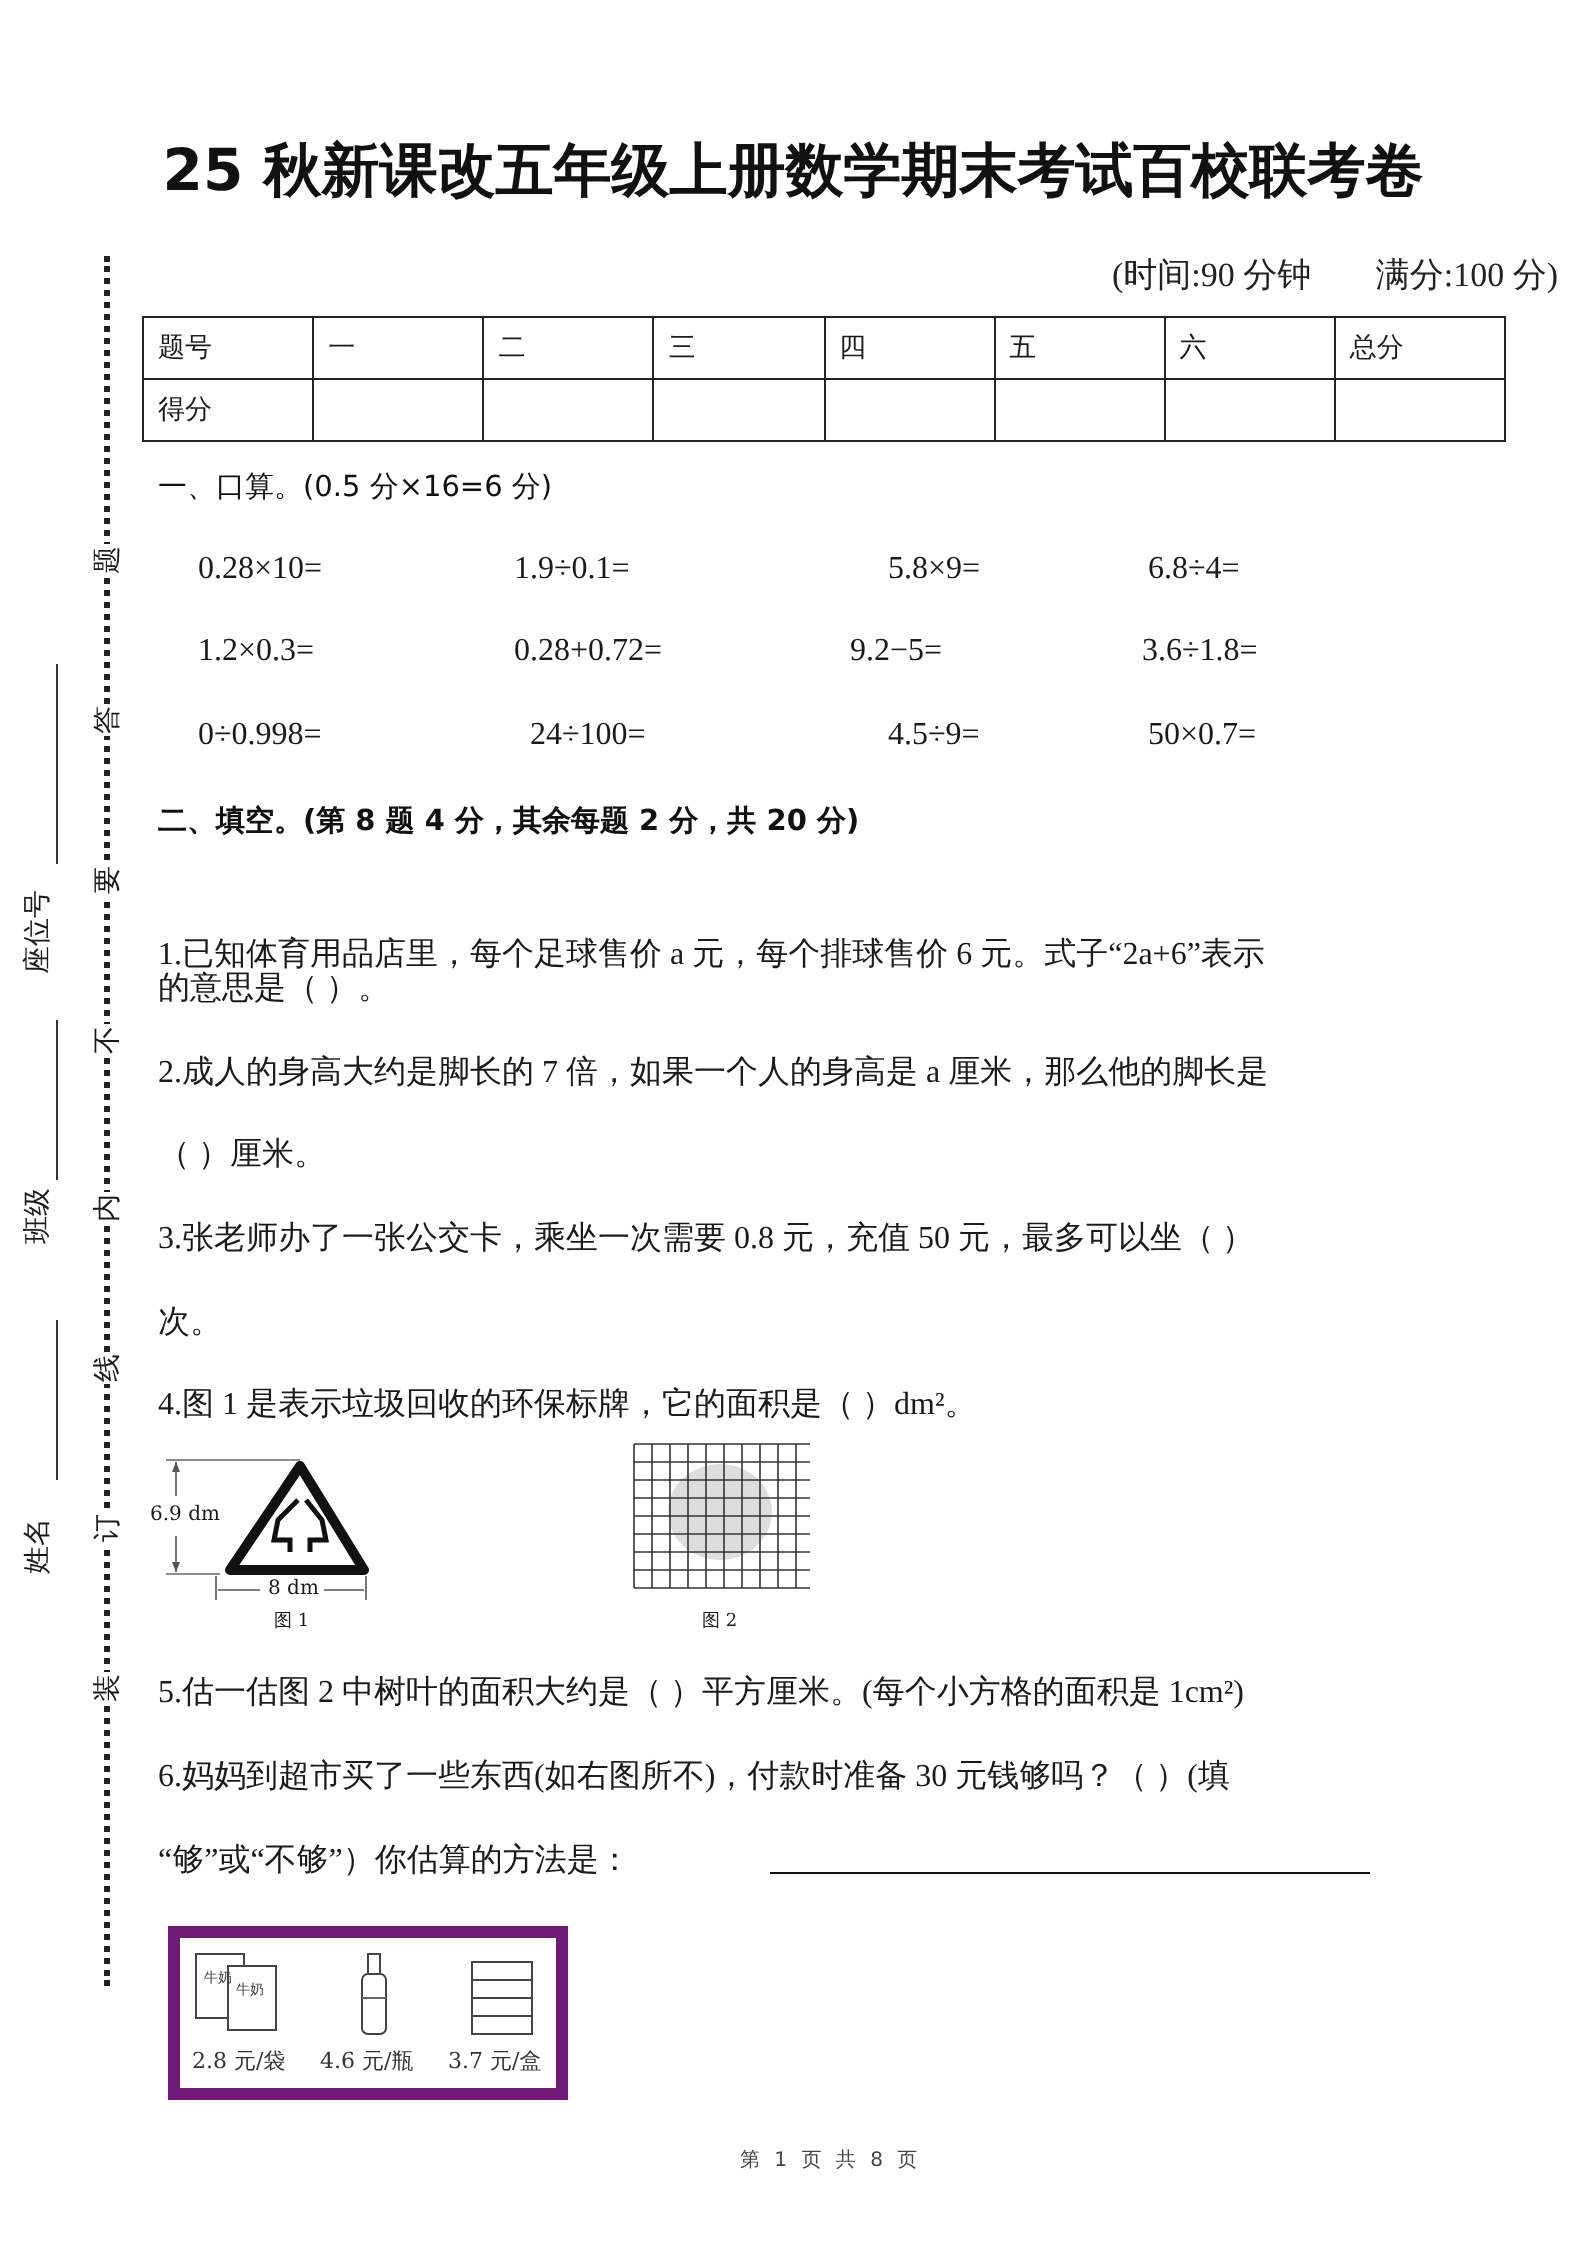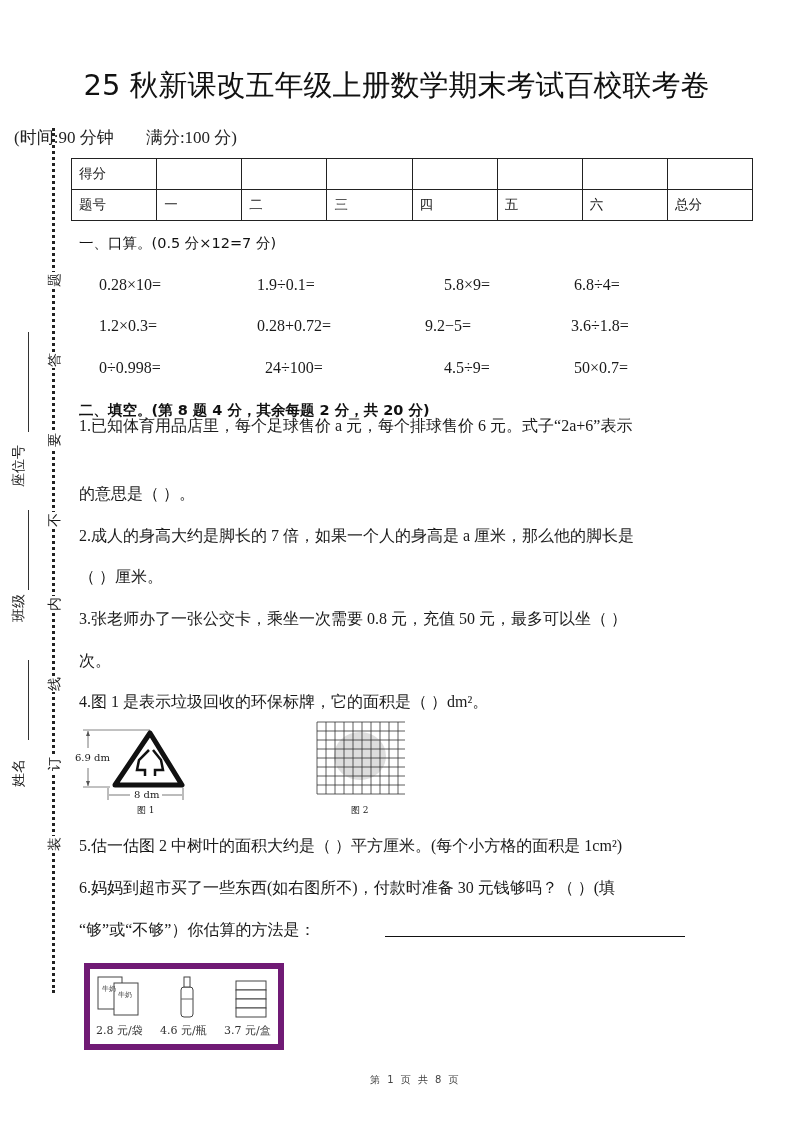--- a/index.html
+++ b/index.html
@@ -1,19 +1,19 @@
 <!DOCTYPE html>
 <html><head>
 <meta charset="utf-8">
 <style>
   html, body { margin: 0; padding: 0; background: #ffffff; }
   body { width: 793px; height: 1122px; position: relative; overflow: hidden; color: #1a1a1a; }
 
-  .title { position: absolute; left: 0; width: 793px; top: 66px; text-align: center; font-size: 29px; letter-spacing: 0px; font-family: "DejaVu Sans", sans-serif; color: #111; }
-  .subtitle { position: absolute; left: 0; width: 793px; top: 126px; text-align: left; font-size: 17px; font-family: "Liberation Serif", "DejaVu Serif", serif; color: #222; }
+  .title { position: absolute; left: 0; width: 793px; top: 66px; text-align: center; font-size: 29px; letter-spacing: 0px; font-family: "DejaVu Sans", sans-serif; color: #111; font-weight: bold; }
+  .subtitle { position: absolute; left: 0; width: 793px; top: 126px; text-align: right; font-size: 17px; font-family: "Liberation Serif", "DejaVu Serif", serif; color: #222; }
   .subtitle span { margin: 0 14px; }
 
   table.score { position: absolute; left: 71px; top: 158px; width: 682px; border-collapse: collapse; font-family: "DejaVu Sans", sans-serif; font-size: 13.5px; }
   table.score td { border: 1px solid #222; height: 30px; padding: 0 0 0 7px; width: 85px; vertical-align: middle; }
 
   .sec { position: absolute; left: 79px; font-family: "DejaVu Sans", sans-serif; font-size: 14.5px; color: #111; }
   .sec.bold { font-weight: bold; }
 
   .row { position: absolute; left: 79px; width: 680px; font-family: "Liberation Serif", "DejaVu Serif", serif; font-size: 16px; }
   .row span { position: absolute; top: 0; white-space: nowrap; margin-left: 20px; }
@@ -59,64 +59,64 @@
 <div class="vlabel" style="top:487px">座位号</div>
 <div class="vline" style="top:332px;height:100px"></div>
 <div class="vlabel" style="top:622px">班级</div>
 <div class="vline" style="top:510px;height:80px"></div>
 <div class="vlabel" style="top:787px">姓名</div>
 <div class="vline" style="top:660px;height:80px"></div>
 
 <table class="score">
   <tbody>
       <tr>
-    <td>得分</td>
-    <td></td>
-    <td></td>
-    <td></td>
-    <td></td>
-    <td></td>
-    <td></td>
-    <td></td>
-  </tr>
-  <tr>
     <td>题号</td>
     <td>一</td>
     <td>二</td>
     <td>三</td>
     <td>四</td>
     <td>五</td>
     <td>六</td>
     <td>总分</td>
   </tr>
+  <tr>
+    <td>得分</td>
+    <td></td>
+    <td></td>
+    <td></td>
+    <td></td>
+    <td></td>
+    <td></td>
+    <td></td>
+  </tr>
 </tbody>
   </table>
 
-<div class="sec" style="top:234px">一、口算。(0.5 分×12=7 分)</div>
+<div class="sec" style="top:234px">一、口算。(0.5 分×16=6 分)</div>
 <div class="row" style="top:276px">
   <span style="left:0">0.28×10=</span>
   <span style="left:158px">1.9÷0.1=</span>
   <span style="left:345px">5.8×9=</span>
   <span style="left:475px">6.8÷4=</span>
 </div>
 <div class="row" style="top:317px">
   <span style="left:0">1.2×0.3=</span>
   <span style="left:158px">0.28+0.72=</span>
   <span style="left:326px">9.2−5=</span>
   <span style="left:472px">3.6÷1.8=</span>
 </div>
 <div class="row" style="top:359px">
   <span style="left:0">0÷0.998=</span>
   <span style="left:166px">24÷100=</span>
   <span style="left:345px">4.5÷9=</span>
   <span style="left:475px">50×0.7=</span>
 </div>
 
 <div class="sec bold" style="top:401px">二、填空。(第 8 题 4 分，其余每题 2 分，共 20 分)</div>
-<div class="q" style="top:416px">1.已知体育用品店里，每个足球售价 a 元，每个排球售价 6 元。式子“2a+6”表示</div>
+<div class="q" style="top:467px">1.已知体育用品店里，每个足球售价 a 元，每个排球售价 6 元。式子“2a+6”表示</div>
 <div class="q" style="top:484px">的意思是（          ）。</div>
 <div class="q" style="top:526px">2.成人的身高大约是脚长的 7 倍，如果一个人的身高是 a 厘米，那么他的脚长是</div>
 <div class="q" style="top:567px">（   ）厘米。</div>
 <div class="q" style="top:609px">3.张老师办了一张公交卡，乘坐一次需要 0.8 元，充值 50 元，最多可以坐（          ）</div>
 <div class="q" style="top:651px">次。</div>
 <div class="q" style="top:692px">4.图 1 是表示垃圾回收的环保标牌，它的面积是（      ）dm²。</div>
 
 <div class="fig1">
   <svg width="120" height="100" viewBox="0 0 120 100">
     <line x1="8" y1="12" x2="75" y2="12" stroke="#666" stroke-width="0.8"></line>

